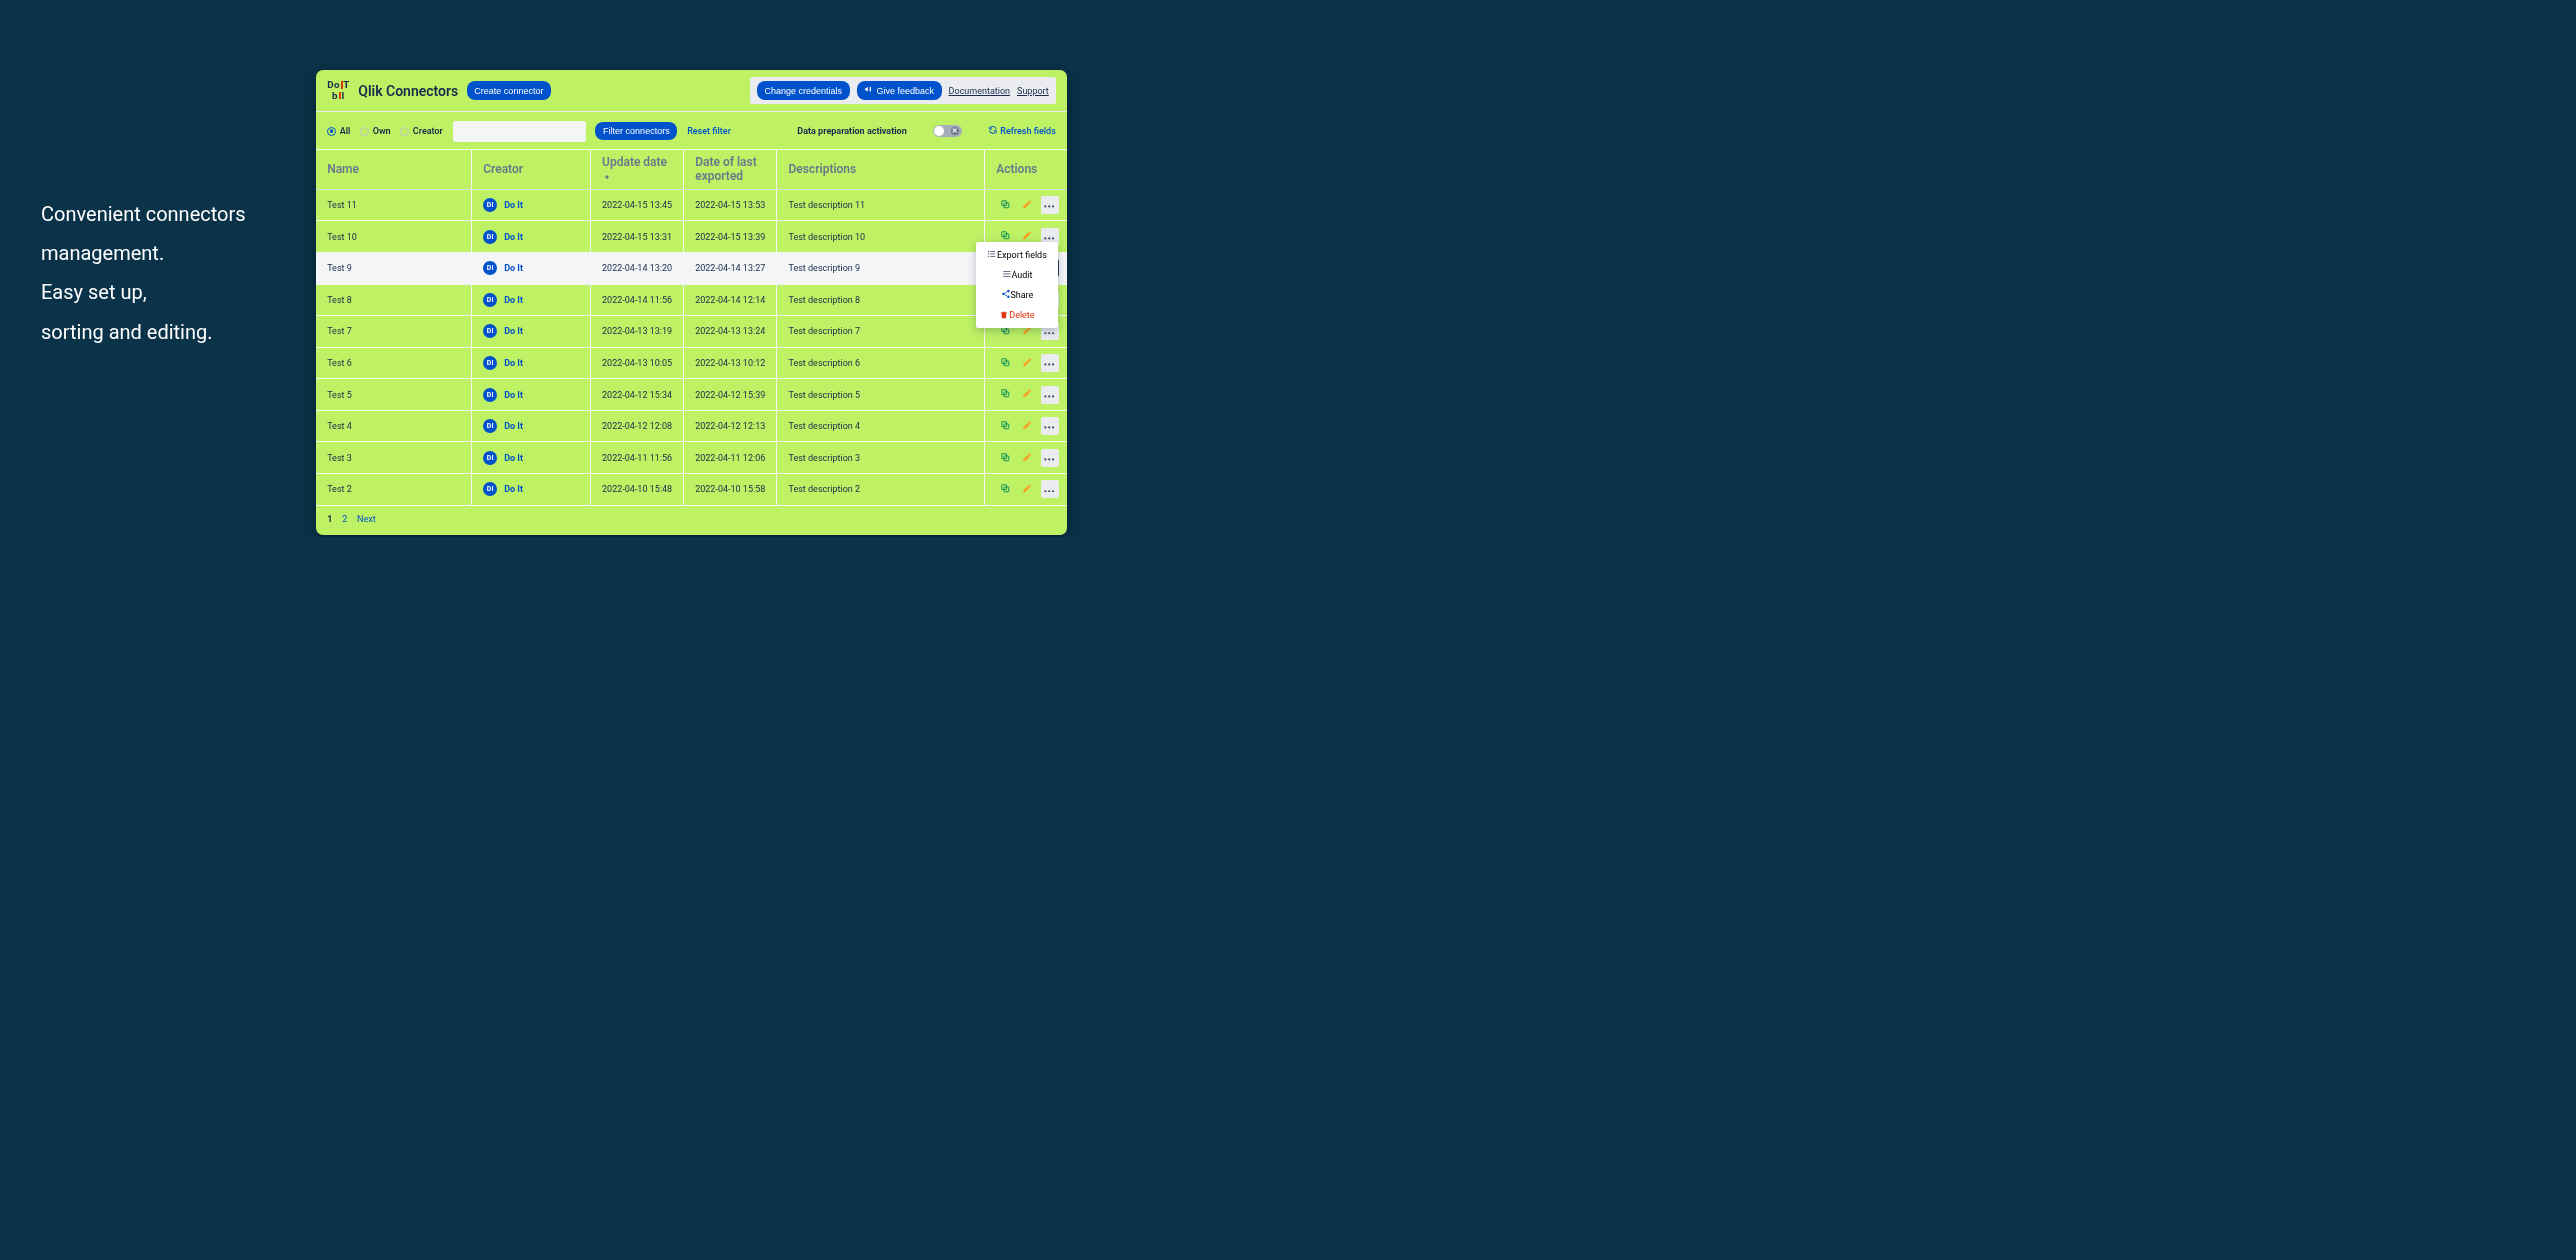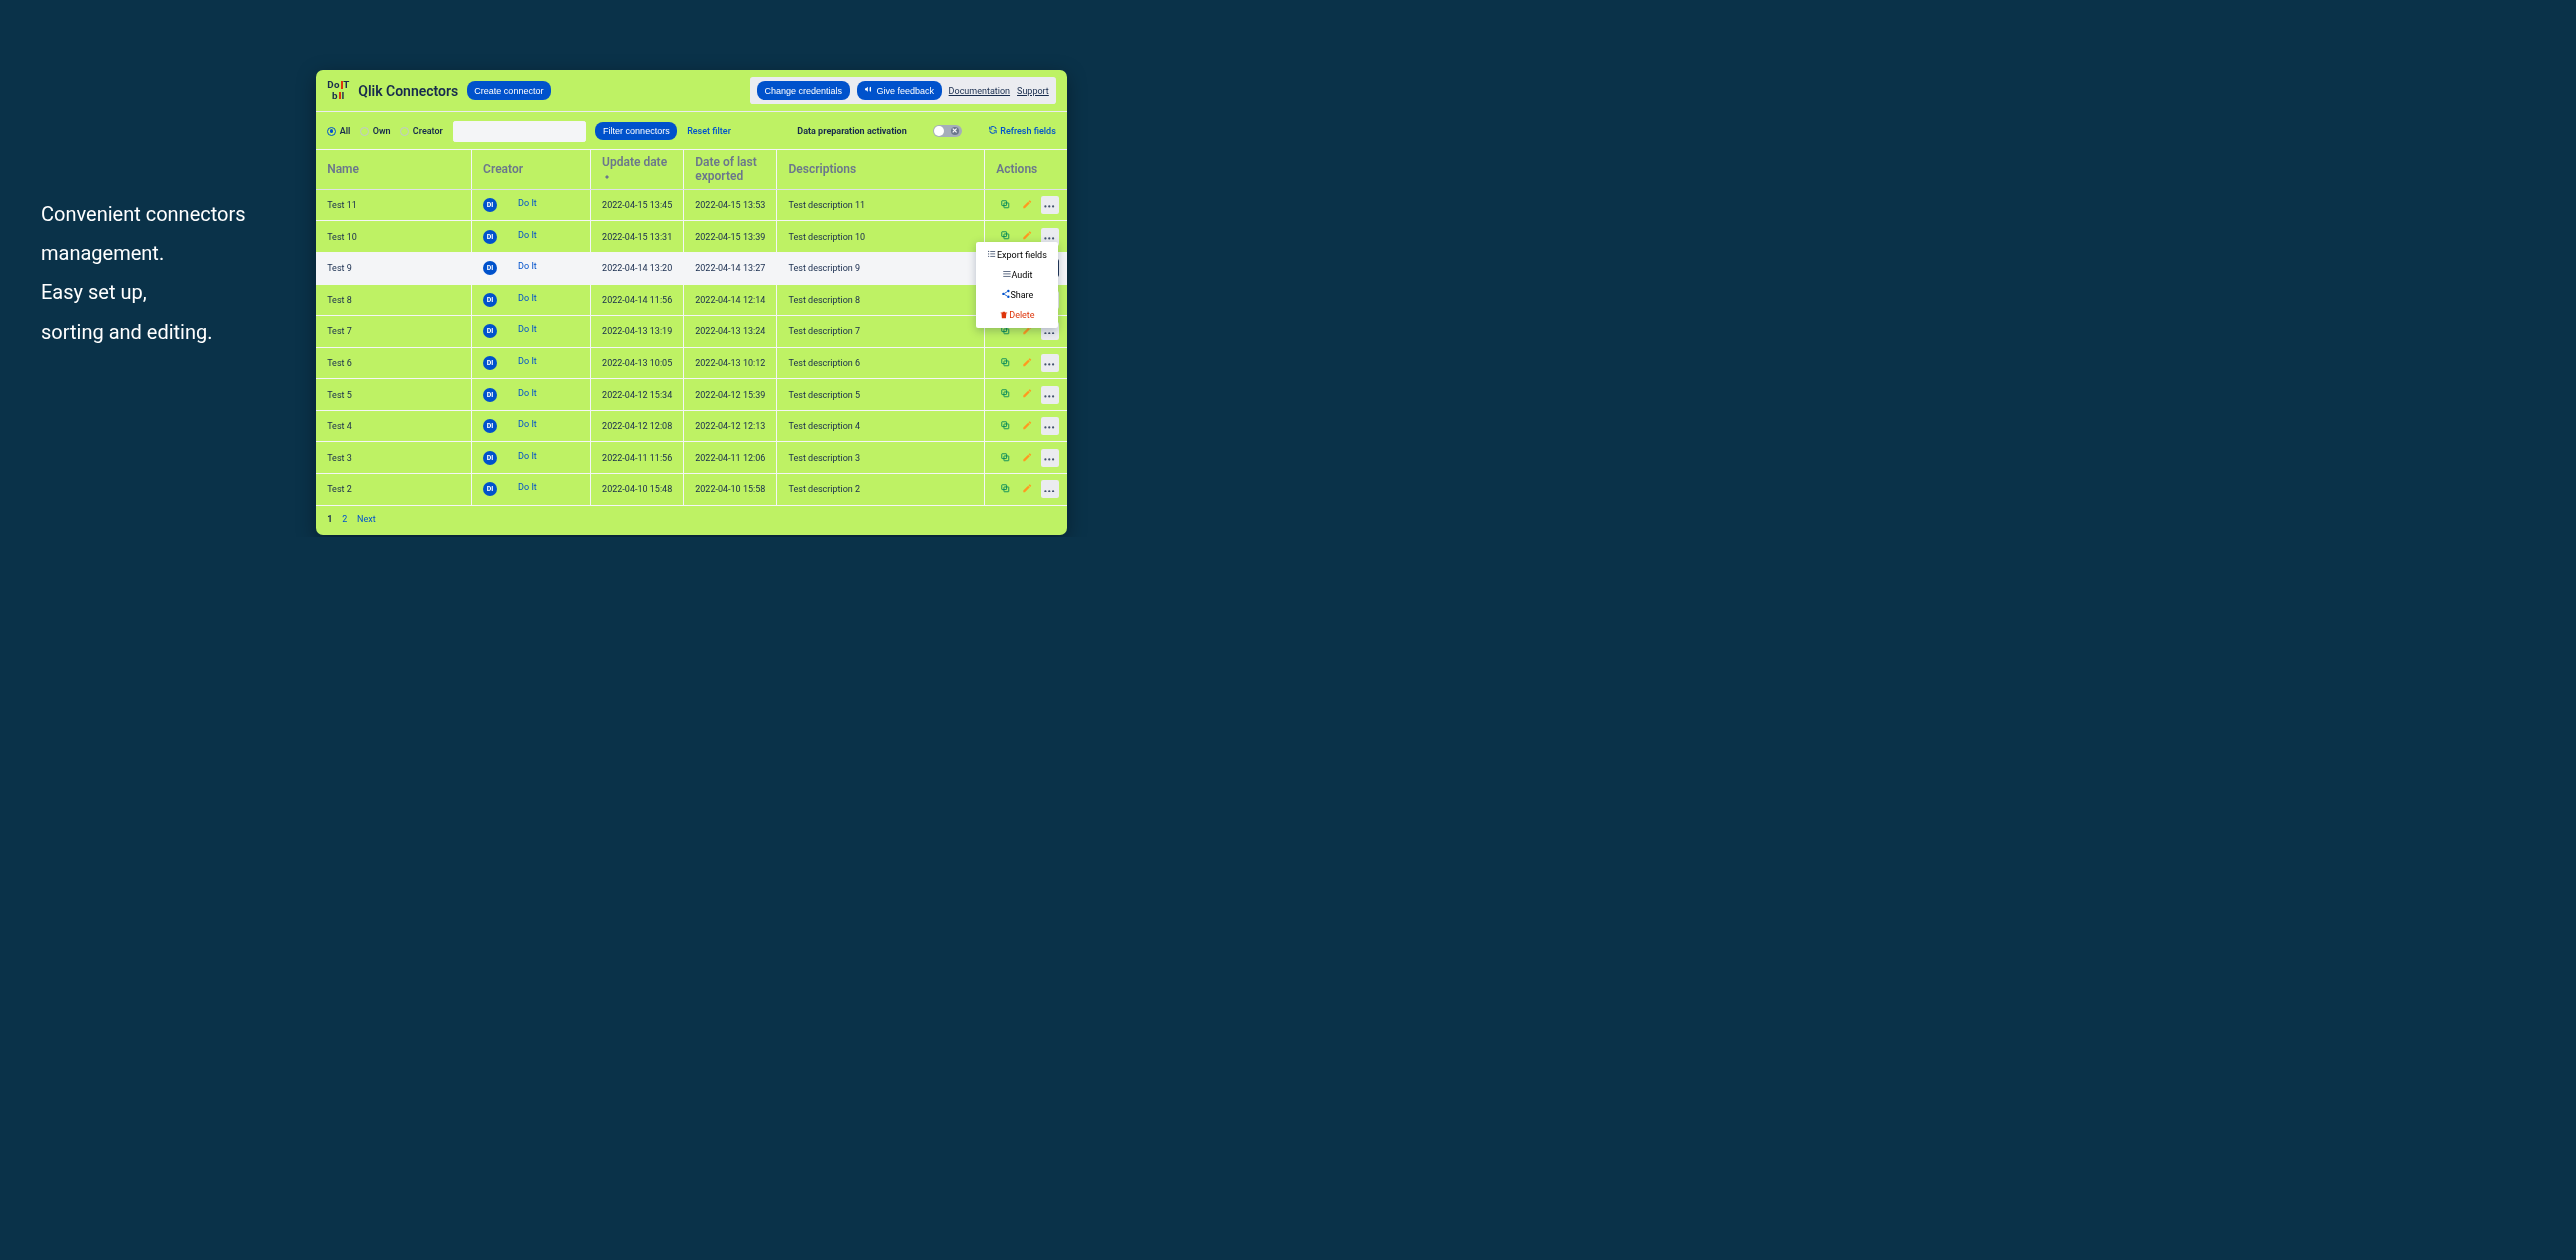--- a/index.html
+++ b/index.html
@@ -117,26 +117,26 @@
   text-align:left; font-weight:600; color:#6b778c; font-size:12px;
   padding: 5.6px 8.4px 5.6px 11.2px; border-bottom:1.4px solid #dfe1e6; border-top:0.7px solid #f4f5f7;
   border-right:0.7px solid #f4f5f7;
 }
 .table th:last-child{border-right:none;}
 .table td {
   padding: 6.3px 8.4px 6.3px 11.2px; border-bottom:0.7px solid #f4f5f7; border-right:0.7px solid #f4f5f7;
 }
 .table td:last-child{border-right:none;}
 .table tr.highlight td { background:#f4f5f7; }
-.creator-cell{display:flex;align-items:flex-start;gap:21px;}
+.creator-cell{display:flex;align-items:center;gap:7px;}
 .avatar{
   width:14px;height:14px;border-radius:50%;background:#0052cc;color:#fff;
   font-size:7px;font-weight:700;display:flex;align-items:center;justify-content:center;
 }
-.creator-name{color:#0052cc;font-weight:400;}
+.creator-name{color:#0052cc;font-weight:700;}
 .actions-cell{display:flex;gap:4.2px;justify-content:flex-end;}
 .icon-btn{
   width:18px;height:18px;border-radius:2.1px;display:flex;align-items:center;justify-content:center;cursor:pointer;
   background:transparent;
 }
 .icon-btn.more{background:#ebecf0;}
 .icon-btn.more.active{background:#253858;}
 .icon-btn.more.active svg circle{fill:#fff;}
 .sort-icon{display:inline-flex;flex-direction:column;margin-left:2.8px;vertical-align:middle;gap:0.7px;}
 .sort-icon .tri{width:0;height:0;border-left:2.1px solid transparent;border-right:2.1px solid transparent;}

